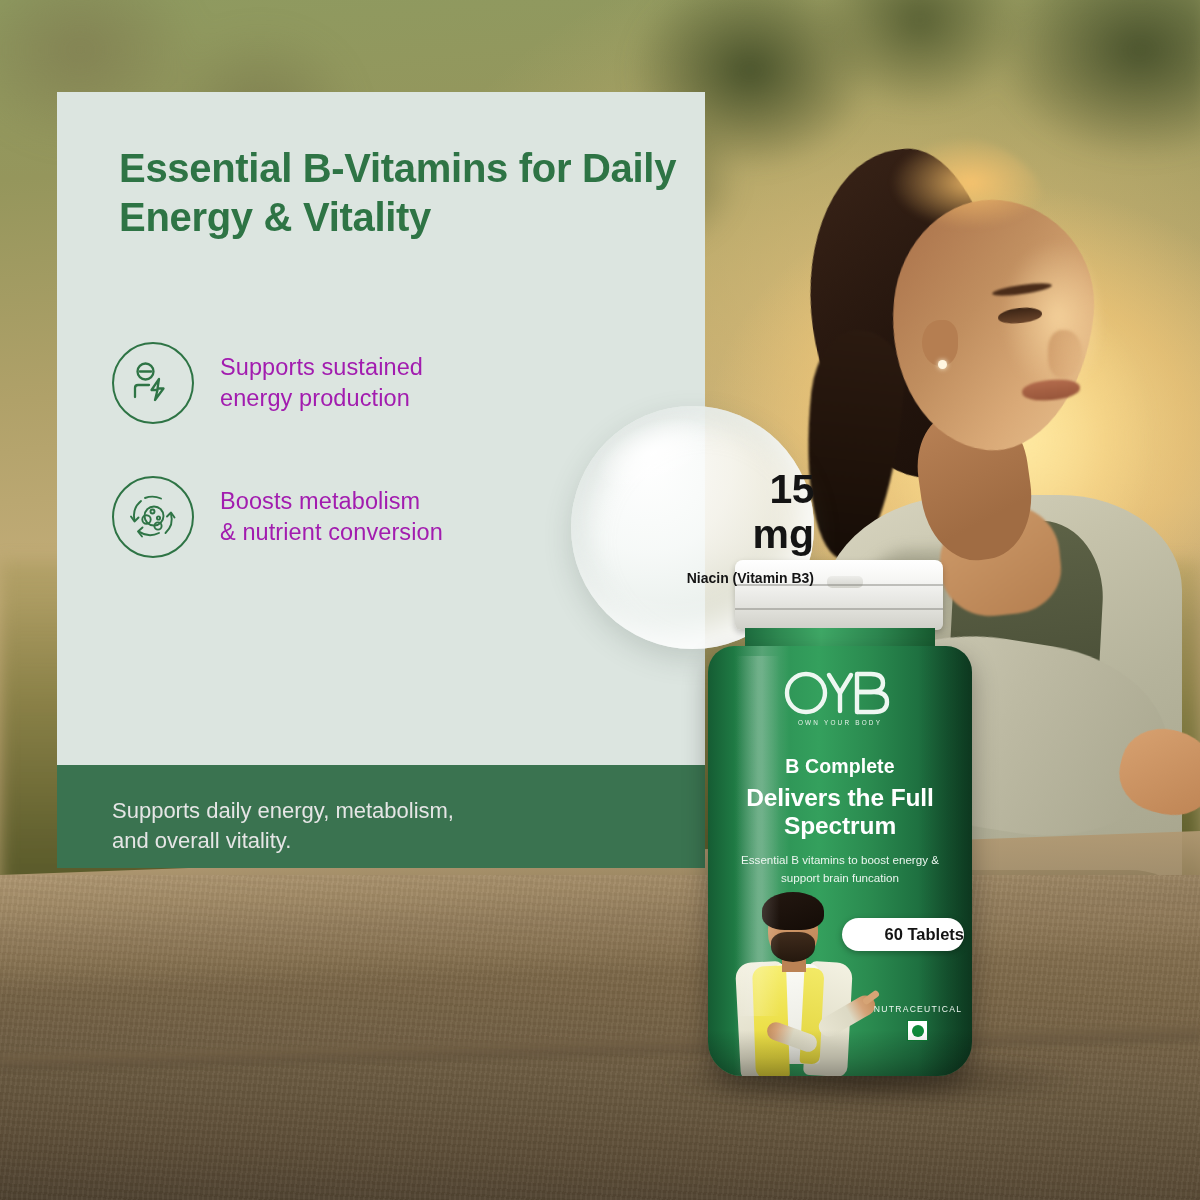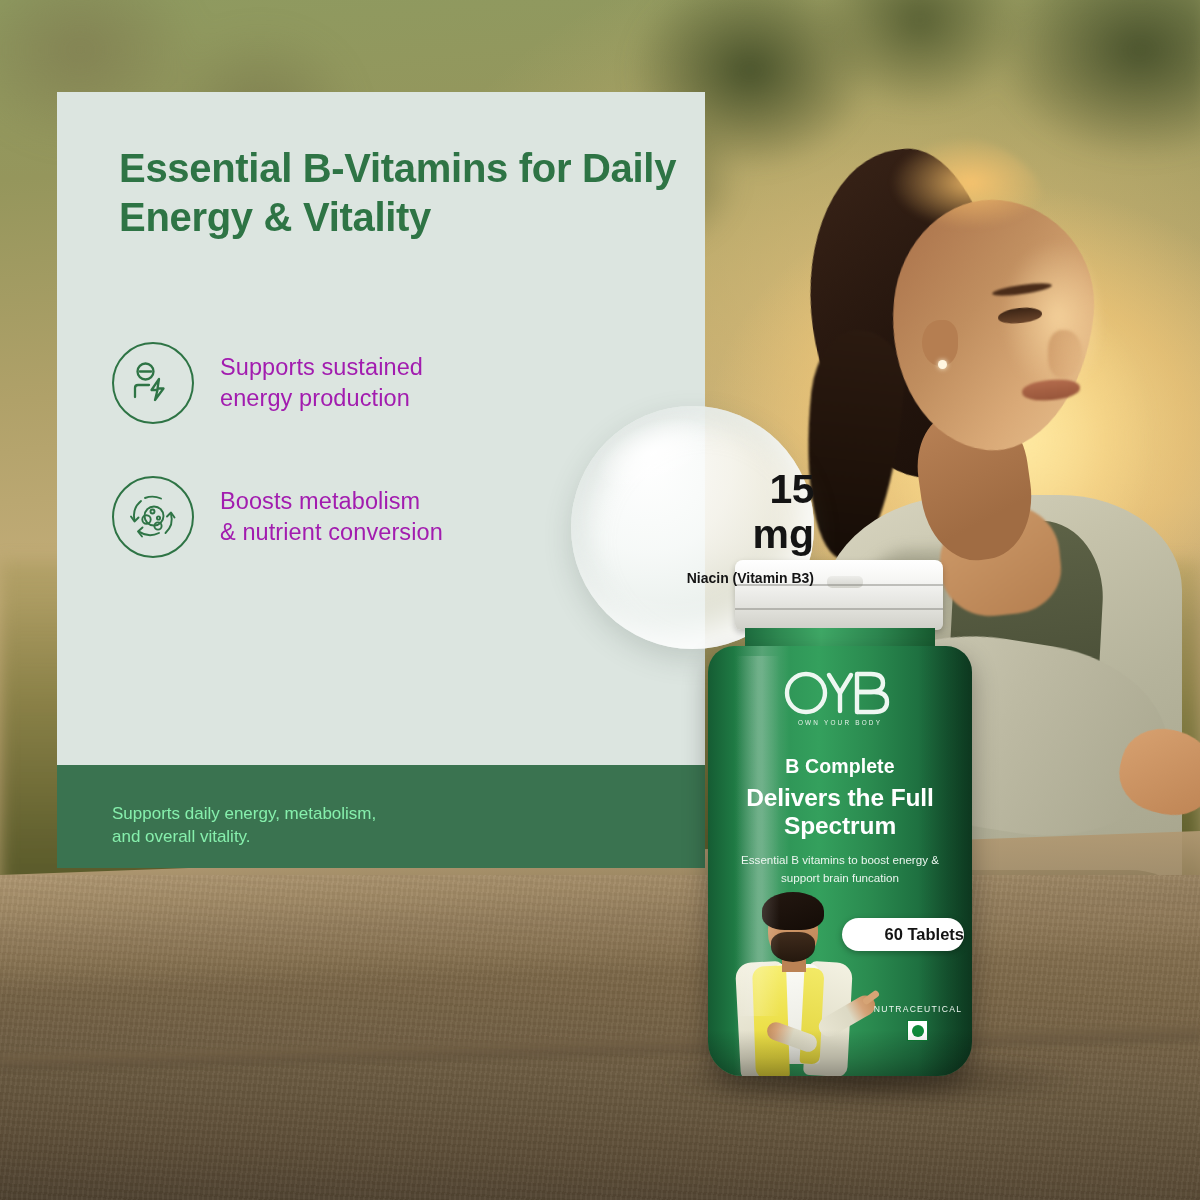--- a/index.html
+++ b/index.html
@@ -206,21 +206,21 @@
     white-space:pre-line; letter-spacing:.1px;
   }
 
   
   #footer-bar {
     position:absolute; left:57px; top:765px; width:648px; height:103px;
     background:#3a7350;
     display:flex; align-items:center;
   }
   .footer-text {
-    margin-left:55px; color:#86efac; font-size:17px; line-height:1.35;
+    margin-left:55px; color:#e5e5e5; font-size:22px; line-height:1.35;
     white-space:pre-line;
     margin-top:19px;
   }
 
   
   #dose-bubble {
     position:absolute; left:571px; top:406px; width:243px; height:243px;
     border-radius:50%;
     background:
       radial-gradient(circle at 32% 26%, rgba(255,255,255,.97) 0%, rgba(250,252,251,.88) 34%, rgba(238,243,240,.80) 62%, rgba(226,234,230,.74) 100%);

